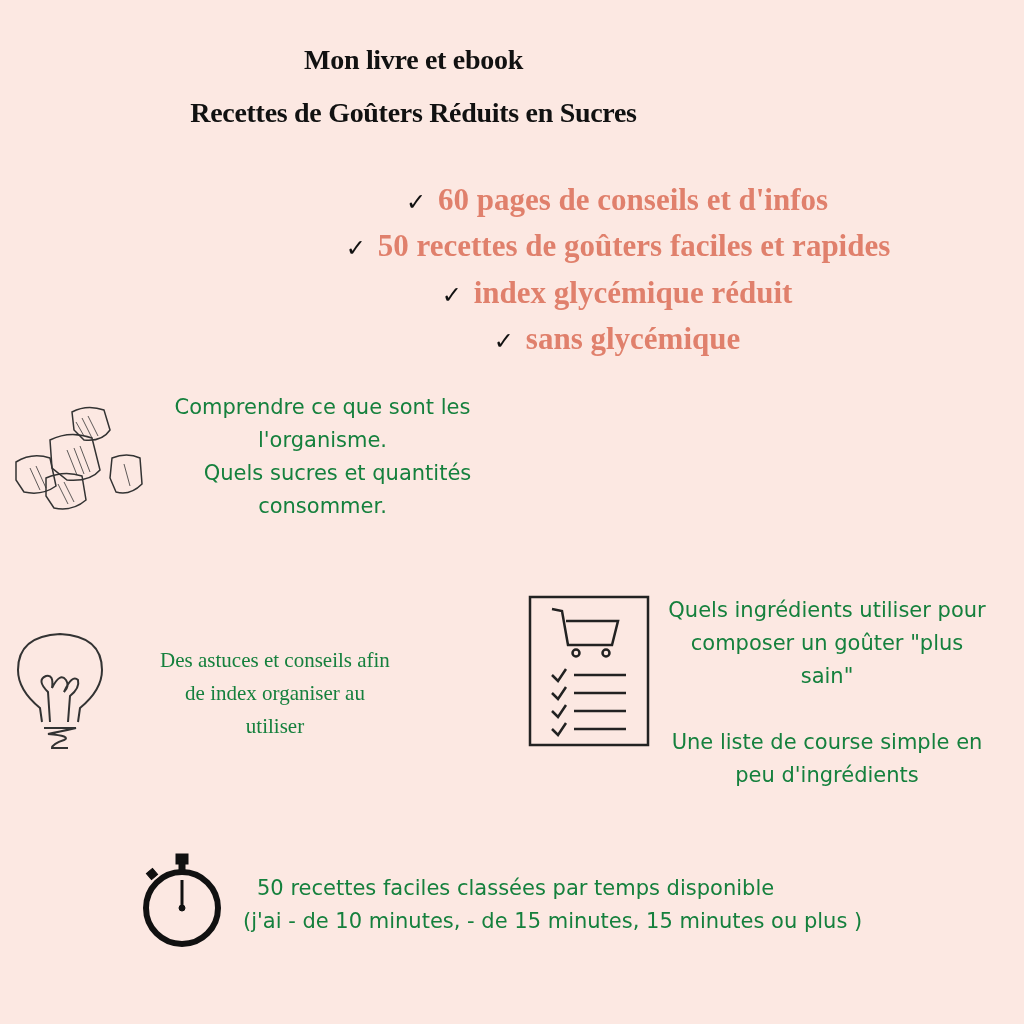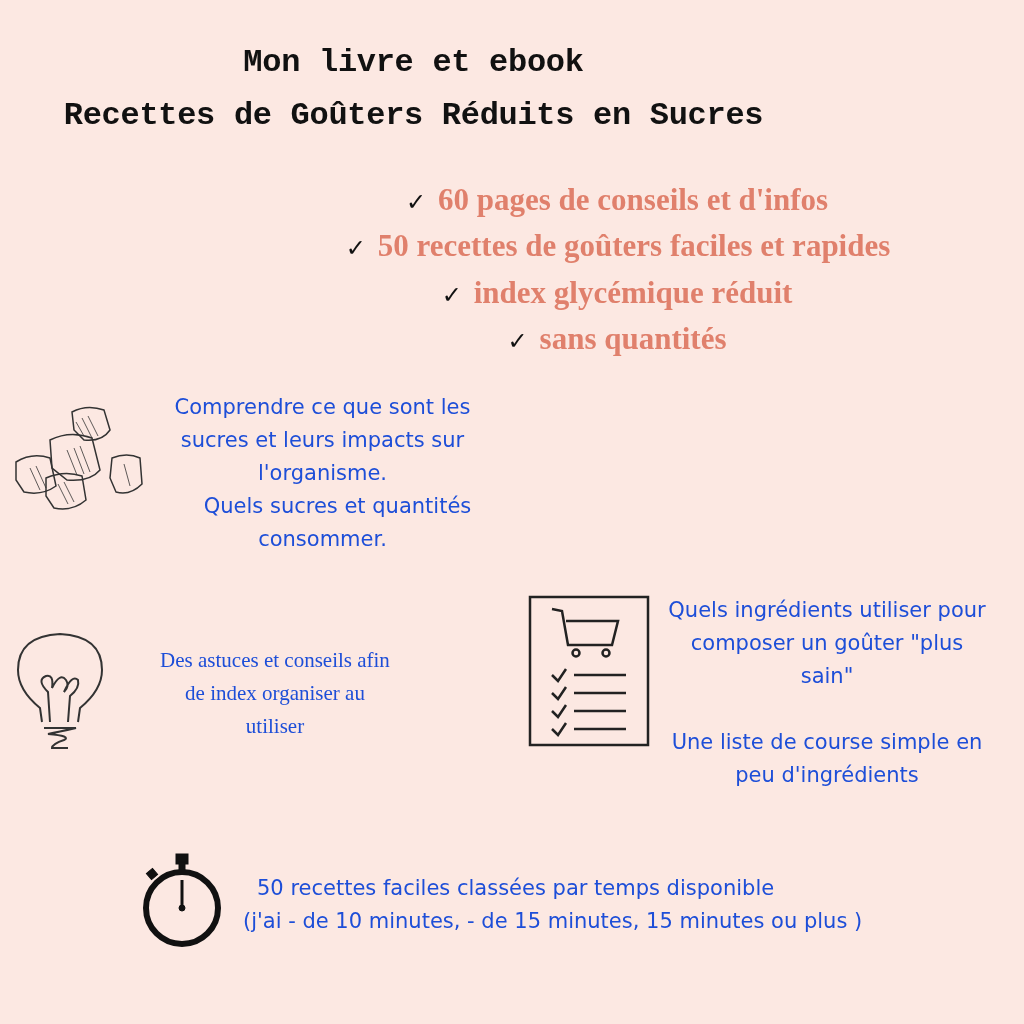--- a/index.html
+++ b/index.html
@@ -3,37 +3,37 @@
 <meta charset="utf-8">
 <style>
   html, body { margin:0; padding:0; }
   body {
     width:1024px; height:1024px; overflow:hidden;
     background:#fce8e2; position:relative;
     font-family:"DejaVu Sans", sans-serif; color:#222;
   }
   .title {
     position:absolute; left:0; width:827px; text-align:center;
-    font-family:Liberation Mono, monospace; font-weight:bold; color:#111;
-    font-size:32px; letter-spacing:-0.3px;
+    font-family:Liberation Serif, serif; font-weight:bold; color:#111;
+    font-size:28px; letter-spacing:-0.3px;
   }
   #t1 { top:44px; }
   #t2 { top:97px; }
   .feat {
     position:absolute; left:0; width:1024px; text-align:center;
     font-family:"Liberation Serif", serif; font-weight:bold;
     font-size:31px; color:#e0806c; white-space:nowrap;
   }
   .feat .chk { color:#111; font-size:24px; margin-right:12px; font-family:"DejaVu Sans", sans-serif; }
   #f0 { top:182px; left:105px; }
   #f1 { top:228px; left:106px; }
   #f2 { top:275px; left:105px; }
   #f3 { top:321px; left:105px; }
   .blk {
-    position:absolute; text-align:center; font-size:21px; line-height:33px; color:#1d4ed8;
+    position:absolute; text-align:center; font-size:21px; line-height:33px; color:#15803d;
   }
   .blk p { margin:0; }
   #b1 { left:145px; top:391px; width:355px; }
   #b2 { left:105px; top:644px; width:340px;font-family:Liberation Serif, serif; }
   #b3 { left:640px; top:594px; width:374px; }
   #b4 { left:230px; top:872px; width:700px; text-align:left;margin-left:13px; }
   .icon { position:absolute; }
 </style>
 </head>
 <body>
@@ -45,39 +45,38 @@
   <div class="feat" id="f0">
     <span class="chk">✓</span><span>60 pages de conseils et d'infos</span>
   </div>
   <div class="feat" id="f1">
     <span class="chk">✓</span><span>50 recettes de goûters faciles et rapides</span>
   </div>
   <div class="feat" id="f2">
     <span class="chk">✓</span><span>index glycémique réduit</span>
   </div>
   <div class="feat" id="f3">
-    <span class="chk">✓</span><span>sans quantités</span>
+    <span class="chk">✓</span><span>sans glycémique</span>
   </div>
 </div>
 
 <svg class="icon" style="left:12px;top:400px" width="135" height="115" viewBox="0 0 135 115" fill="none" stroke="#333" stroke-width="1.5">
   <path d="M60 12 Q75 4 92 10 L98 30 Q90 42 72 40 L62 30 Z"></path>
   <path d="M70 18 L80 38 M76 16 L86 36 M64 22 L72 36" stroke-width="0.8"></path>
   <path d="M38 40 Q58 30 80 38 L88 70 Q78 82 55 80 L40 68 Z"></path>
   <path d="M55 50 L65 75 M62 48 L72 74 M68 46 L78 72" stroke-width="0.8"></path>
   <path d="M4 62 Q20 52 38 58 L44 86 Q30 96 12 92 L4 80 Z"></path>
   <path d="M18 68 L28 90 M24 66 L34 88" stroke-width="0.8"></path>
   <path d="M34 78 Q52 70 70 76 L74 100 Q60 112 42 108 L34 96 Z"></path>
   <path d="M46 84 L56 104 M52 82 L62 102" stroke-width="0.8"></path>
   <path d="M100 58 Q115 52 128 58 L130 84 Q118 96 104 92 L98 78 Z"></path>
   <path d="M112 64 L118 86" stroke-width="0.8"></path>
 </svg>
 <div class="blk" id="b1">
   <p>Comprendre ce que sont les</p>
-  <p>sucres et leurs impacts sur</p>
   <p>l'organisme.</p>
   <p style="padding-left:30px">Quels sucres et quantités</p>
   <p>consommer.</p>
 </div>
 
 <svg class="icon" style="left:14px;top:630px" width="92" height="122" viewBox="0 0 92 122" fill="none" stroke="#333" stroke-width="2">
   <path d="M28 92 L26 78 Q4 60 4 40 Q4 6 46 4 Q88 6 88 40 Q88 60 66 78 L64 92"></path>
   <path d="M36 92 L34 62 Q22 50 32 46 Q40 44 38 58 Q46 42 52 50 Q56 56 50 62 Q58 44 64 50 Q66 58 56 66 L54 92"></path>
   <path d="M30 98 L62 98 Q44 102 34 104 Q58 106 50 110 Q38 114 38 118 L54 118"></path>
 </svg>

